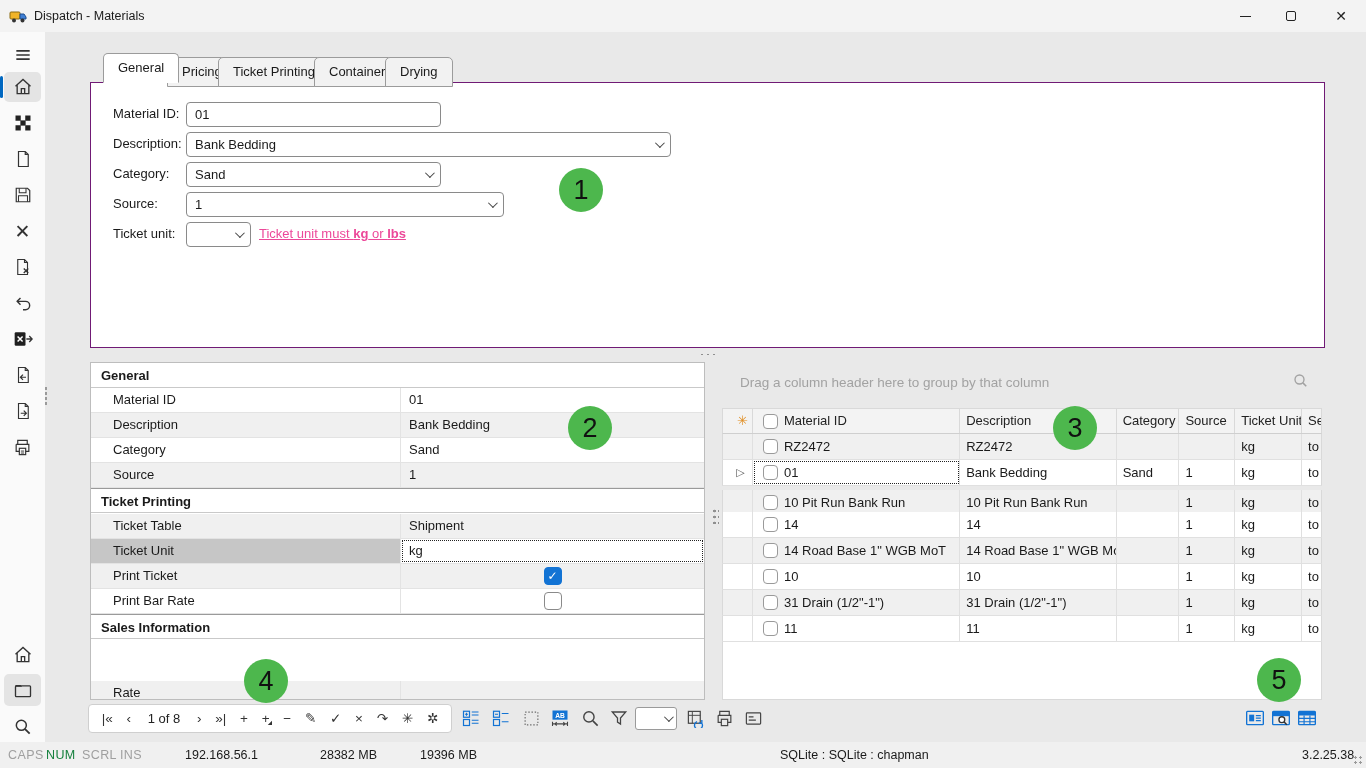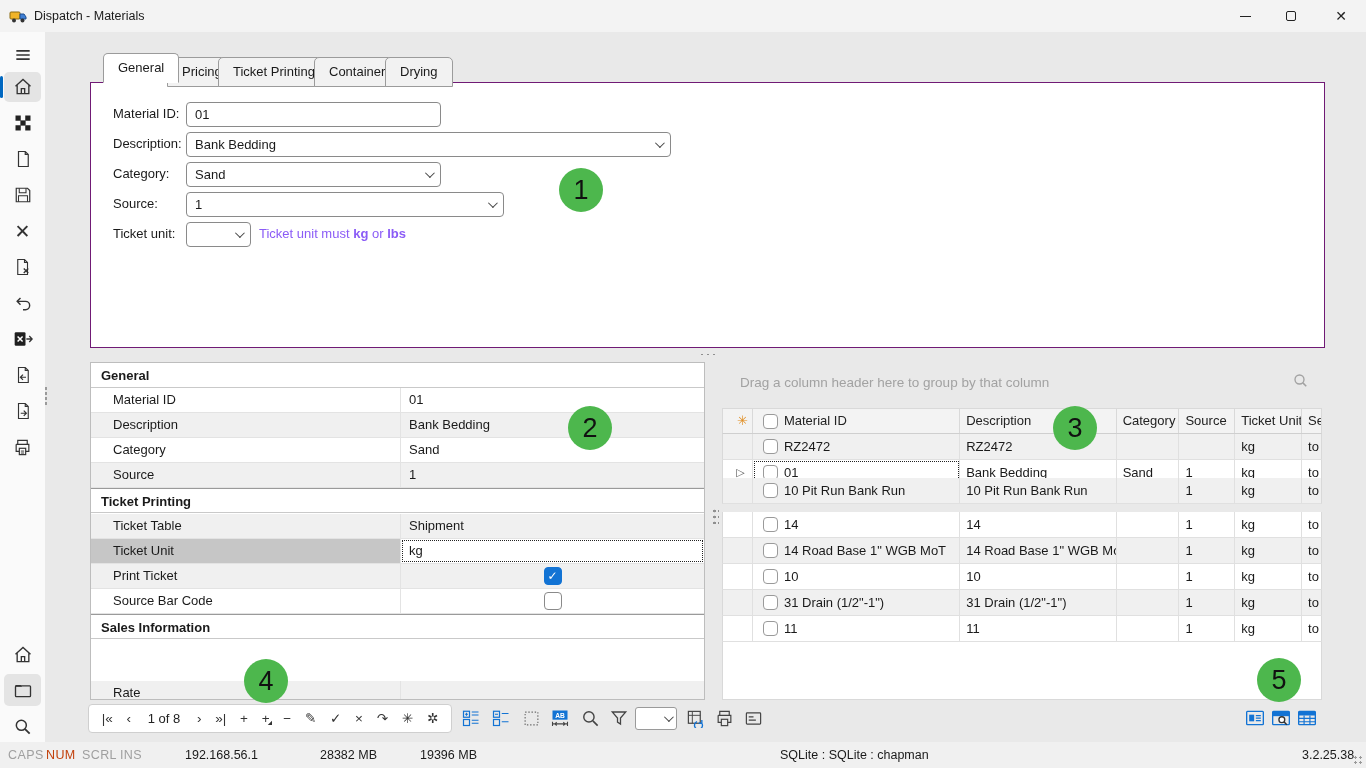--- a/index.html
+++ b/index.html
@@ -32,21 +32,21 @@
   .tab { position:absolute; height:30px; line-height:28px; padding:0 14px; background:#f2f2f2;
     border:1px solid #9b9b9b; border-radius:5px 5px 0 0; color:#1a1a1a; z-index:3; }
   .tab.active { background:#fff; border-bottom:1px solid #fff; height:30px; top:53px !important; z-index:4; }
   
   .form-panel { position:absolute; left:90px; top:82px; width:1235px; height:266px; background:#fff; border:1px solid #701a75; z-index:2; }
   .f-label { position:absolute; left:22px; height:24px; line-height:24px; color:#1a1a1a; }
   .f-input, .f-combo { position:absolute; left:95px; height:25px; background:#fff; border:1px solid #8a8a8a; border-radius:4px;
     line-height:23px; padding:0 8px; color:#1a1a1a; font-size:13px; font-family:inherit; }
   .f-combo { display:flex; align-items:center; justify-content:space-between; }
   .chev { width:7px; height:7px; border-right:1.4px solid #474747; border-bottom:1.4px solid #474747; transform:rotate(45deg) translateY(-2px); flex:0 0 auto; }
-  .f-link { position:absolute; color:#8b5cf6; line-height:24px; }
+  .f-link { position:absolute; color:#ec4899; text-decoration:underline; line-height:24px; }
   .f-link b { font-weight:bold; }
   
   .hsplit-grip { position:absolute; left:699px; top:352px; width:16px; height:7px;
     background-image:radial-gradient(#8f8f8f 1.1px, transparent 1.3px); background-size:6px 5px; }
   .vsplit-grip { position:absolute; left:712px; top:508px; width:7px; height:16px;
     background-image:radial-gradient(#8f8f8f 1.1px, transparent 1.3px); background-size:5px 6px; }
   
   .prop-panel { position:absolute; left:90px; top:362px; width:615px; height:338px; background:#fff; border:1px solid #bdbdbd; overflow:hidden; }
   .psec { position:absolute; left:0; width:613px; height:25px; background:#fff; border-top:1px solid #9a9a9a; border-bottom:1px solid #c9c9c9;
     font-weight:bold; line-height:25px; padding-left:10px; }
@@ -84,21 +84,21 @@
   .nav-btn { font-size:13.5px; line-height:1; padding:2px 1px; color:#333; position:relative; }
   .nav-pos { font-size:13px; color:#222; padding:0 4px; }
   .nav-btn.addchild::after { content:""; position:absolute; right:-4px; bottom:-1px; border:3px solid transparent; border-top-color:#333; transform:rotate(-45deg); }
   .tool-btn { position:absolute; top:706px; width:24px; height:24px; display:flex; align-items:center; justify-content:center; border-radius:3px; }
   .tool-btn svg { display:block; }
   .tool-combo { position:absolute; left:635px; top:707px; width:42px; height:23px; background:#fff; border:1px solid #9a9a9a; border-radius:3px;
     display:flex; align-items:center; justify-content:flex-end; padding-right:5px; }
   
   .statusbar { position:absolute; left:0; top:742px; width:1366px; height:26px; background:#f0f0f0; font-size:12.5px; color:#1a1a1a;padding-left:48px; }
   .sb-key { position:absolute; top:0; line-height:26px; color:#9f9f9f; letter-spacing:.4px; }
-  .sb-key.on { color:#c2410c; }
+  .sb-key.on { color:#15803d; }
   .sb-text { position:absolute; top:0; line-height:26px; }
   .corner-grip { position:absolute; right:3px; bottom:3px; width:10px; height:10px;
     background-image:radial-gradient(#9a9a9a 1px, transparent 1.2px); background-size:5px 5px; }
   
   .ann { position:absolute; width:44px; height:44px; border-radius:50%; background:#4db74d; color:#111;
     display:flex; align-items:center; justify-content:center; font-size:27px; z-index:50; }
 </style>
 </head>
 <body>
 
@@ -278,21 +278,21 @@
     <div class="plabel">Ticket Unit</div>
     <div class="pvalue">kg</div>
   </div>
   <div class="prow alt" style="top:201px">
     <div class="plabel">Print Ticket</div>
     <div class="pvalue center">
         <span class="cbx on">✓</span>
       </div>
   </div>
   <div class="prow" style="top:226px">
-    <div class="plabel">Source Bar Code</div>
+    <div class="plabel">Print Bar Rate</div>
     <div class="pvalue center">
         <span class="cbx"></span>
       </div>
   </div>
   <div class="psec" style="top:251px">Sales Information</div>
   <div class="prow alt" style="top:318px">
     <div class="plabel">Rate</div>
   </div>
 </div>
 
@@ -350,21 +350,21 @@
     <div class="g-cell gc1 focus">
         <span class="gcbx"></span>
         <span>01</span>
       </div>
     <div class="g-cell gc2">Bank Bedding</div>
     <div class="g-cell gc3">Sand</div>
     <div class="g-cell gc4">1</div>
     <div class="g-cell gc5">kg</div>
     <div class="g-cell gc6">to</div>
   </div>
-  <div class="grow alt" style="top:116px">
+  <div class="grow alt" style="top:128px">
     <div class="g-cell gc0"></div>
     <div class="g-cell gc1">
         <span class="gcbx"></span>
         <span>10 Pit Run Bank Run</span>
       </div>
     <div class="g-cell gc2">10 Pit Run Bank Run</div>
     <div class="g-cell gc3"></div>
     <div class="g-cell gc4">1</div>
     <div class="g-cell gc5">kg</div>
     <div class="g-cell gc6">to</div>

